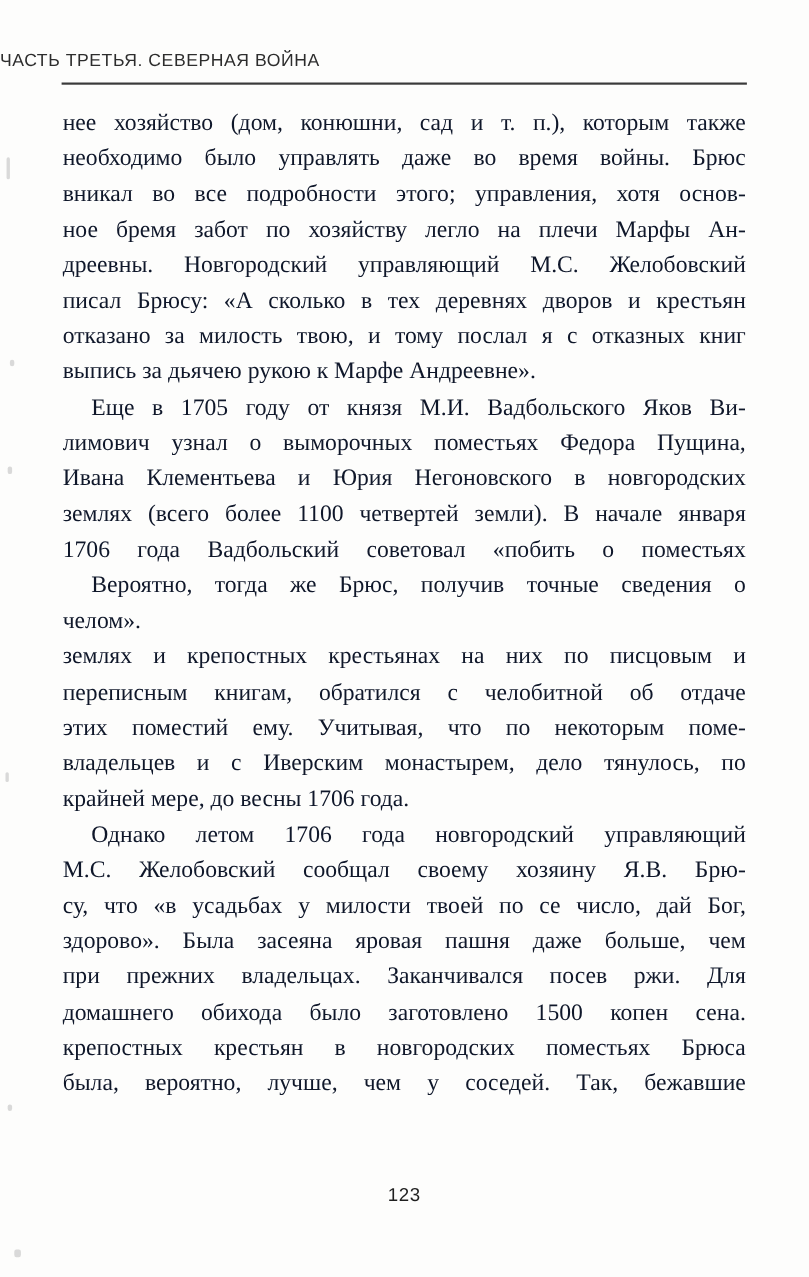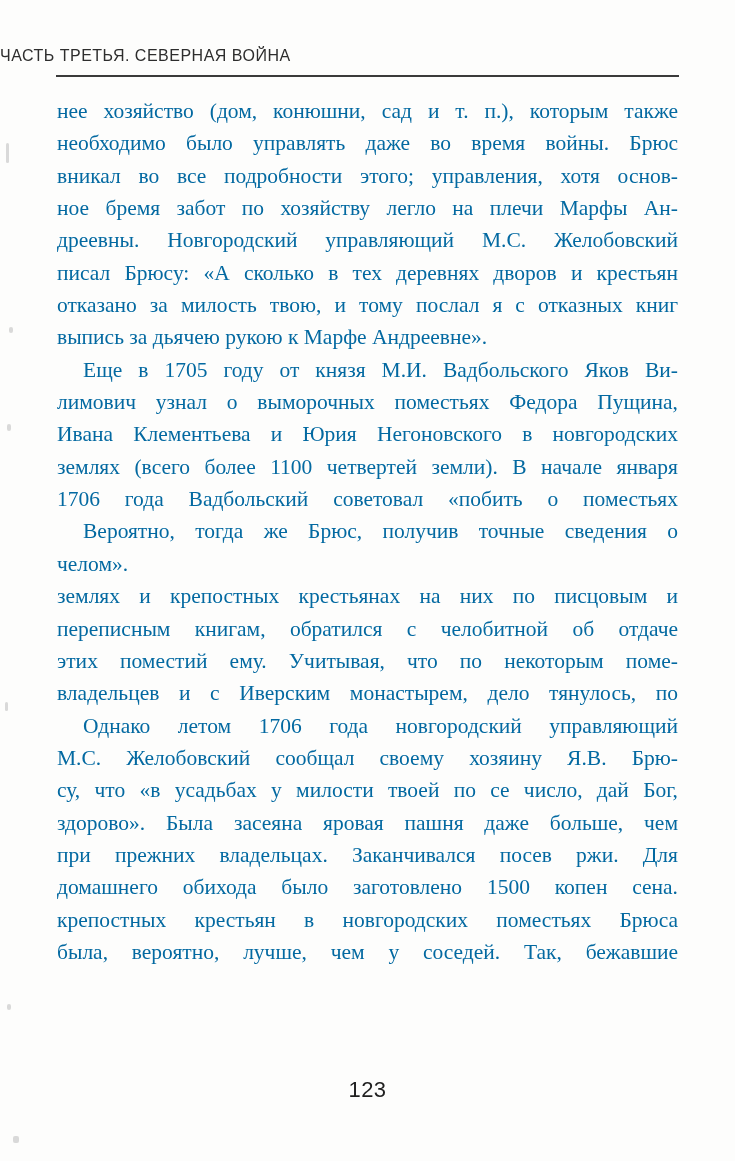--- a/index.html
+++ b/index.html
@@ -35,40 +35,40 @@
     background: #3a3a3a;
   }
   .body-text {
     position: absolute;
     top: 95px;
     left: 57px;
     width: 621px;
     font-family: "Liberation Serif", serif;
     font-size: 21.5px;
     line-height: 32.35px;
-    color: #0369a1;
+    color: #0f172a;
   }
   .line {
     text-align: justify;
     text-align-last: justify;
   }
   .line.endpar {
     text-align-last: left;
   }
   .line.indent {
     text-indent: 26px;
   }
   .folio {
     position: absolute;
     top: 1077px;
     left: 0;
     width: 100%;
     text-align: center;
     font-family: "Liberation Sans", sans-serif;
-    font-size: 22px;
+    font-size: 17px;
     letter-spacing: 0.5px;
     color: #1f1f1f;
   }
   .artifact {
     position: absolute;
     background: #b5b5b5;
     opacity: 0.5;
     border-radius: 2px;
   }
   .a1 { left: 6px;  top: 143px;  width: 3px; height: 20px; }
@@ -102,20 +102,21 @@
     <div class="line">Ивана Клементьева и Юрия Негоновского в новгородских</div>
     <div class="line">землях (всего более 1100 четвертей земли). В начале января</div>
     <div class="line">1706 года Вадбольский советовал «побить о поместьях</div>
     <div class="line indent">Вероятно, тогда же Брюс, получив точные сведения о</div>
 
     <div class="line endpar">челом».</div>
     <div class="line">землях и крепостных крестьянах на них по писцовым и</div>
     <div class="line">переписным книгам, обратился с челобитной об отдаче</div>
     <div class="line">этих поместий ему. Учитывая, что по некоторым поме-</div>
     <div class="line">владельцев и с Иверским монастырем, дело тянулось, по</div>
+    <div class="line endpar">крайней мере, до весны 1706 года.</div>
 
     <div class="line indent">Однако летом 1706 года новгородский управляющий</div>
     <div class="line">М.С. Желобовский сообщал своему хозяину Я.В. Брю-</div>
     <div class="line">су, что «в усадьбах у милости твоей по се число, дай Бог,</div>
     <div class="line">здорово». Была засеяна яровая пашня даже больше, чем</div>
     <div class="line">при прежних владельцах. Заканчивался посев ржи. Для</div>
     <div class="line">домашнего обихода было заготовлено 1500 копен сена.</div>
     <div class="line">крепостных крестьян в новгородских поместьях Брюса</div>
     <div class="line">была, вероятно, лучше, чем у соседей. Так, бежавшие</div>
   </div>

